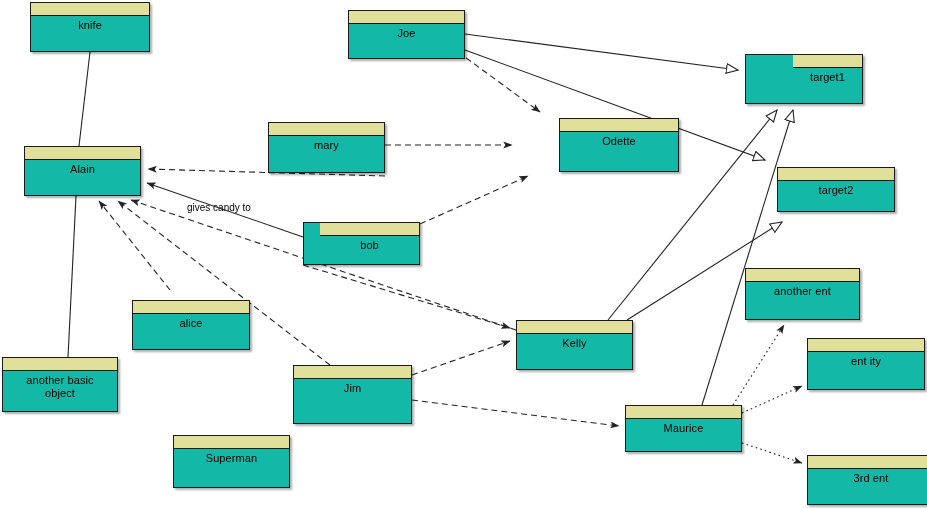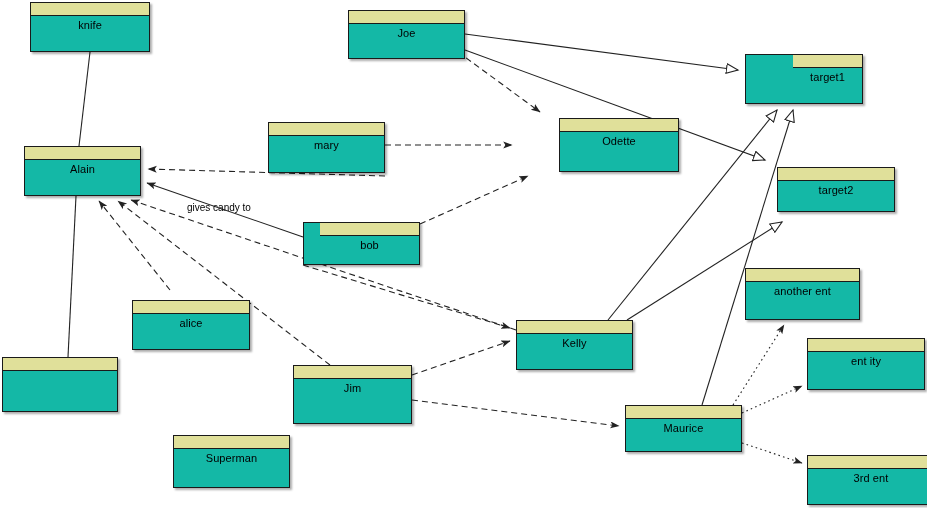--- a/index.html
+++ b/index.html
@@ -137,20 +137,22 @@
       <div class="node" style="left: 516px; top: 320px; width: 117px; height: 50px;">
         <div class="node-header"></div>
         <span class="node-label">Kelly</span>
       </div>
       <div class="node" style="left: 807px; top: 338px; width: 118px; height: 52px;">
         <div class="node-header"></div>
         <span class="node-label">ent ity</span>
       </div>
       <div class="node" style="left: 2px; top: 357px; width: 116px; height: 55px;">
         <div class="node-header"></div>
+        <span class="node-label">another basic
+object</span>
       </div>
       <div class="node" style="left: 293px; top: 365px; width: 119px; height: 59px;">
         <div class="node-header"></div>
         <span class="node-label">Jim</span>
       </div>
       <div class="node" style="left: 625px; top: 405px; width: 117px; height: 47px;">
         <div class="node-header"></div>
         <span class="node-label">Maurice</span>
       </div>
       <div class="node" style="left: 173px; top: 435px; width: 117px; height: 53px;">

